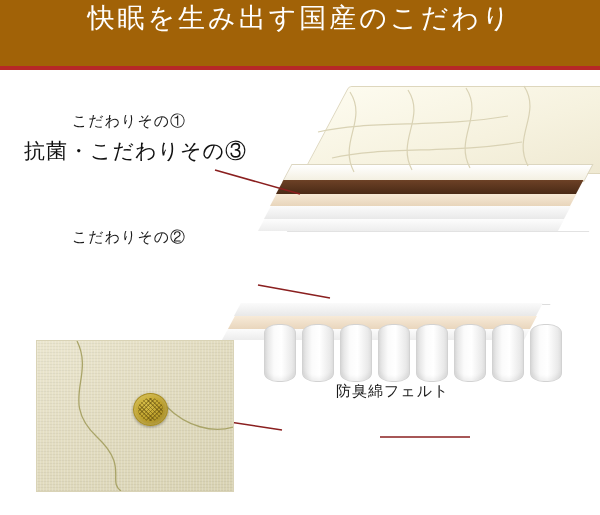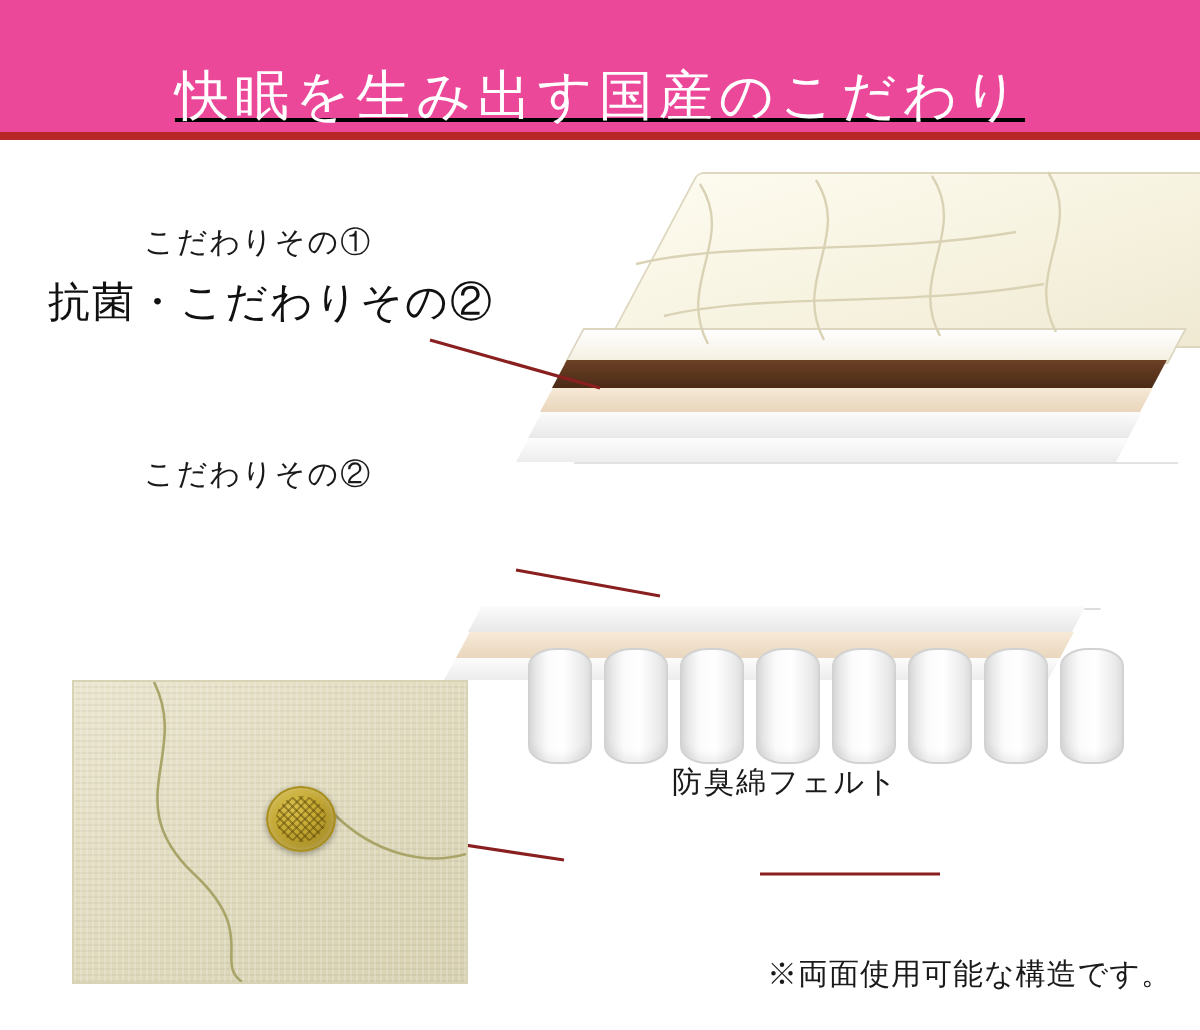--- a/index.html
+++ b/index.html
@@ -20,25 +20,24 @@
     background: #ffffff;
   }
 
   
   .banner {
     position: absolute;
     left: 0;
     top: 0;
     width: 600px;
     height: 66px;
-    background: #ec4899;
+    background: #a16207;
     display: flex;
-    align-items: flex-end;
+    align-items: flex-start;
     justify-content: center;
-    text-decoration: underline;
   }
   .banner-title {
     color: #ffffff;
     font-size: 27px;
     letter-spacing: 3px;
     font-weight: normal;
     font-family: "Liberation Serif", serif;
     white-space: nowrap;
   }
   .banner-underline {
@@ -326,21 +325,21 @@
         <path d="M 208 8 C 226 36, 196 58, 212 88"></path>
         <path d="M 266 6 C 284 34, 254 56, 270 86"></path>
         <path d="M 60 52 C 110 40, 180 48, 250 36"></path>
         <path d="M 74 78 C 124 66, 194 74, 264 62"></path>
       </g>
     </svg>
   </div>
 
   <div class="callout" id="callout-1">
     <div class="small">こだわりその①</div>
-    <div class="big">抗菌・こだわりその②</div>
+    <div class="big">抗菌・こだわりその③</div>
   </div>
 
   <div class="callout" id="callout-2">
     <div class="small">こだわりその②</div>
   </div>
 
   <div class="callout" id="callout-3">
     <div class="small">防臭綿フェルト</div>
   </div>
 
@@ -359,15 +358,14 @@
       <g fill="none" stroke="#a9a468" stroke-width="1.3">
         <path d="M 40 0 C 58 36, 22 60, 60 96 C 92 126, 70 140, 84 150"></path>
         <path d="M 130 66 C 150 86, 176 92, 196 86"></path>
       </g>
     </svg>
     <div class="vent-hole">
       <div class="vent-mesh"></div>
     </div>
   </div>
 
-  <div class="footnote">※両面使用可能な構造です。</div>
 
 </div>
 
 </body></html>

